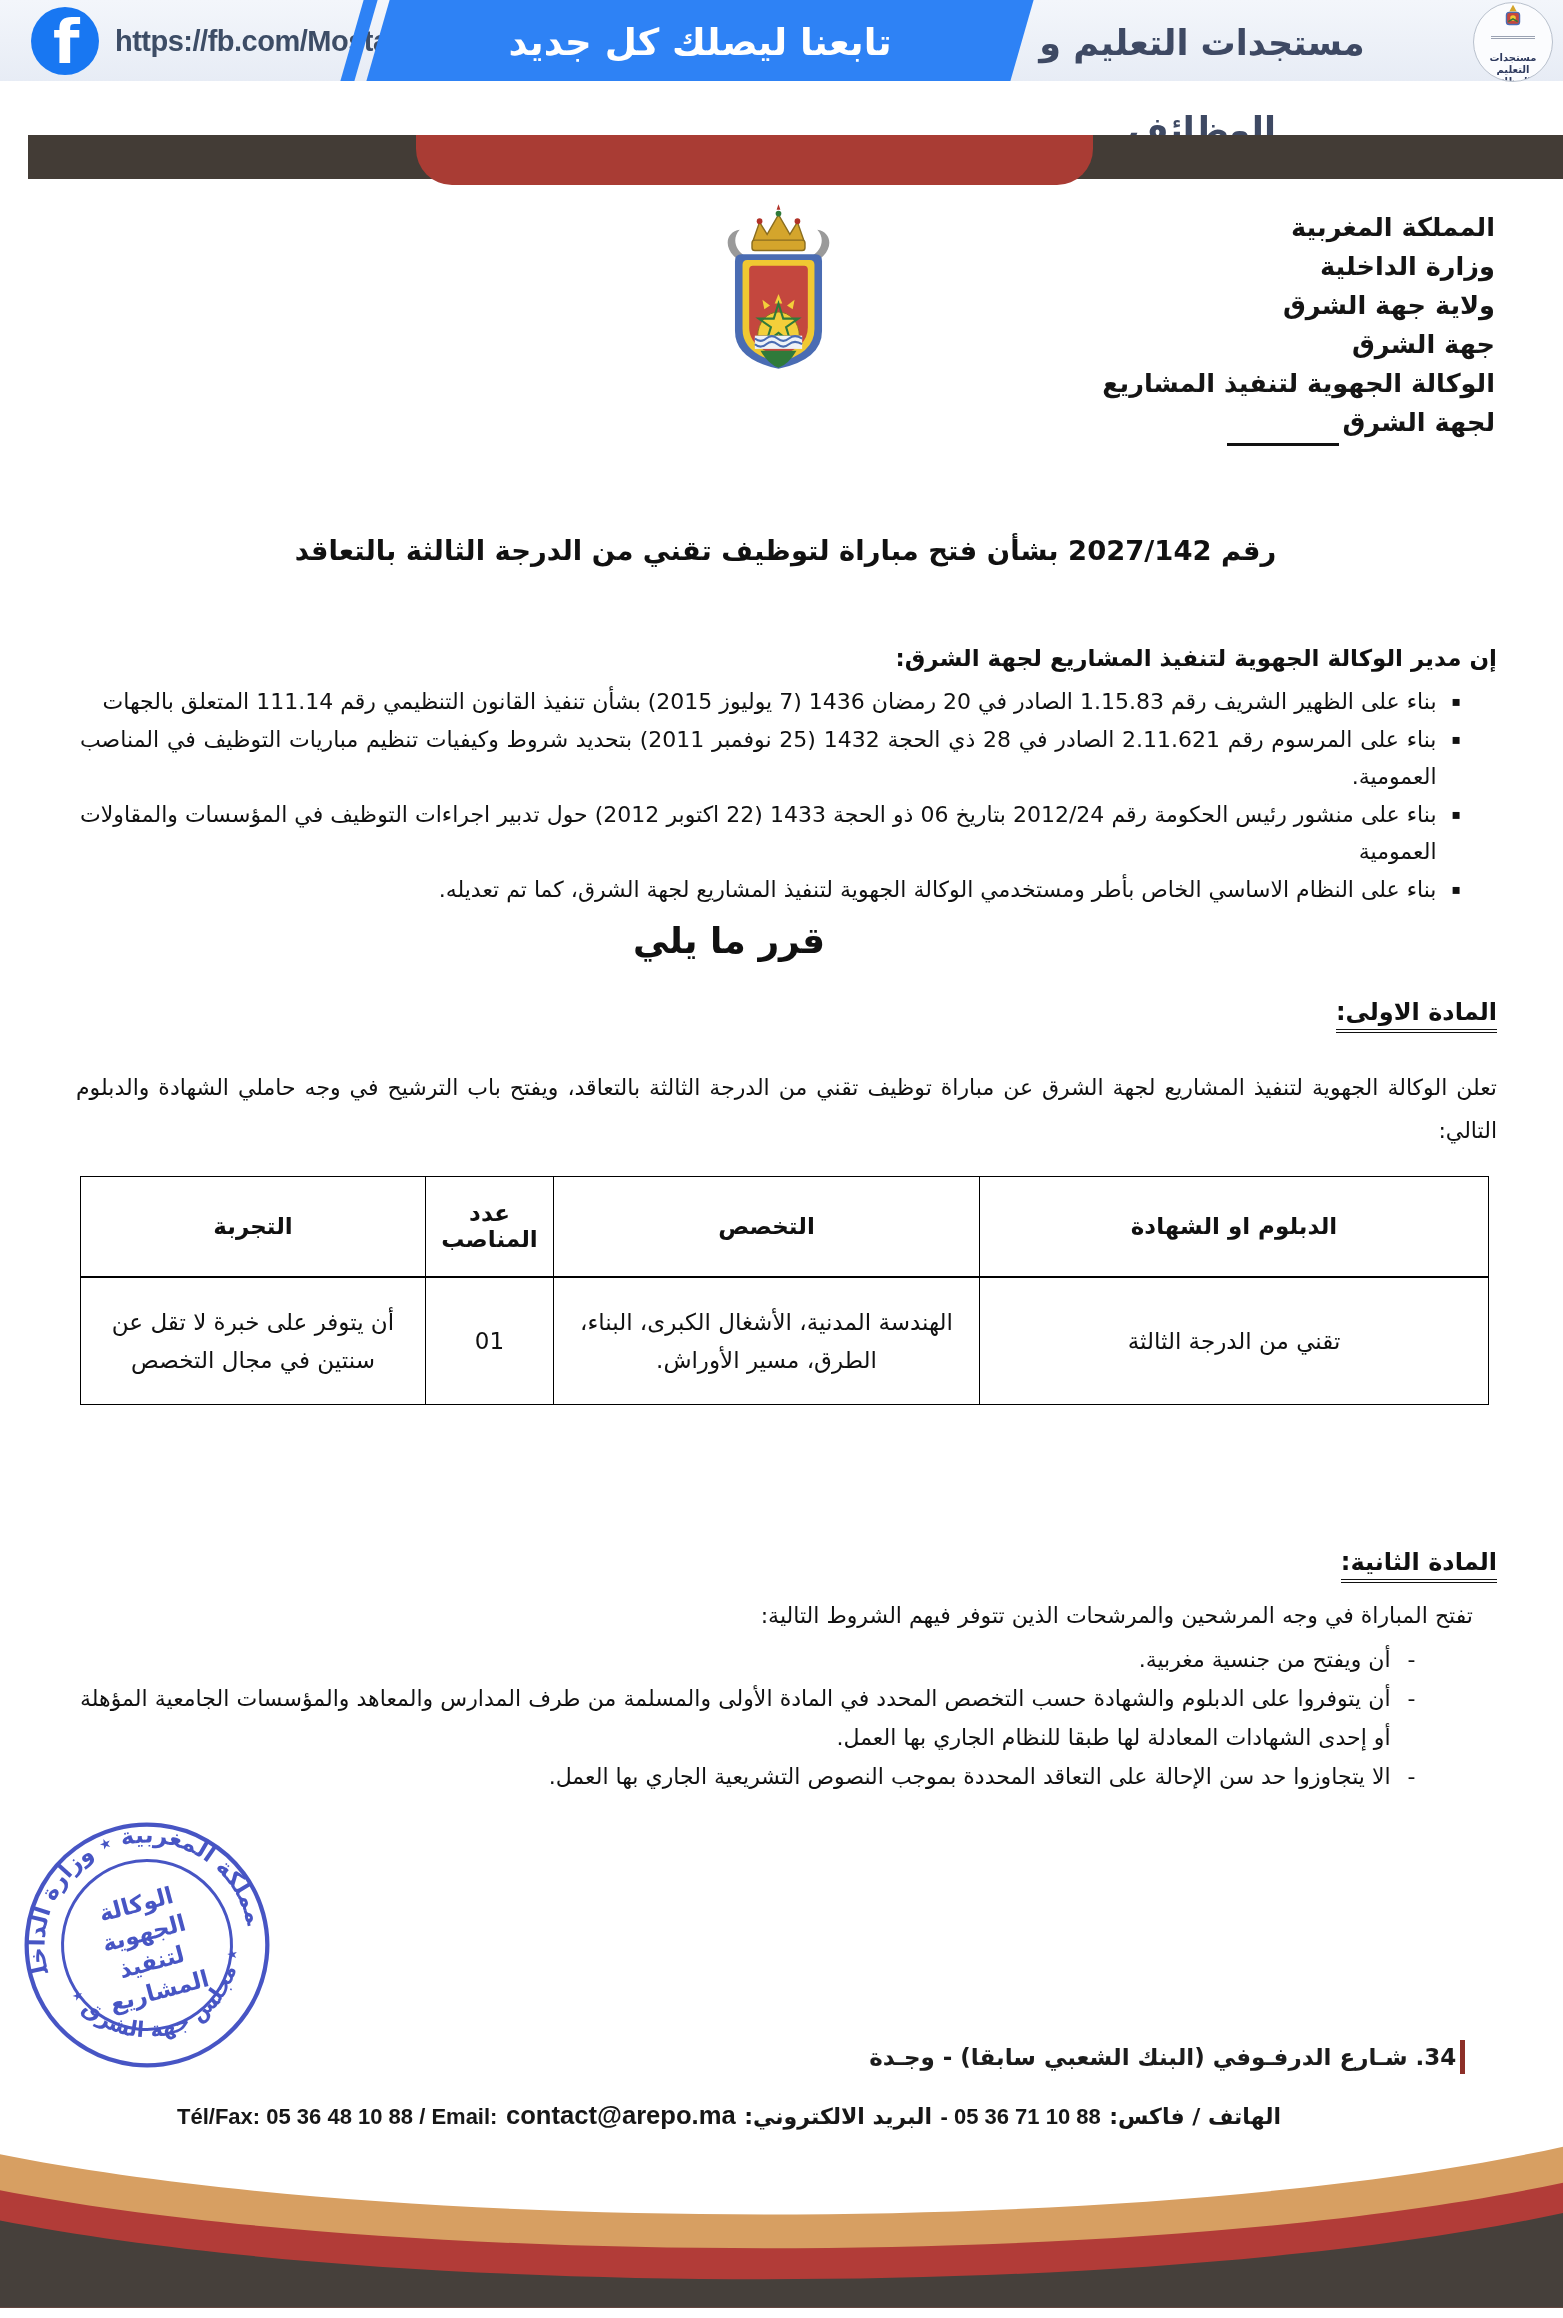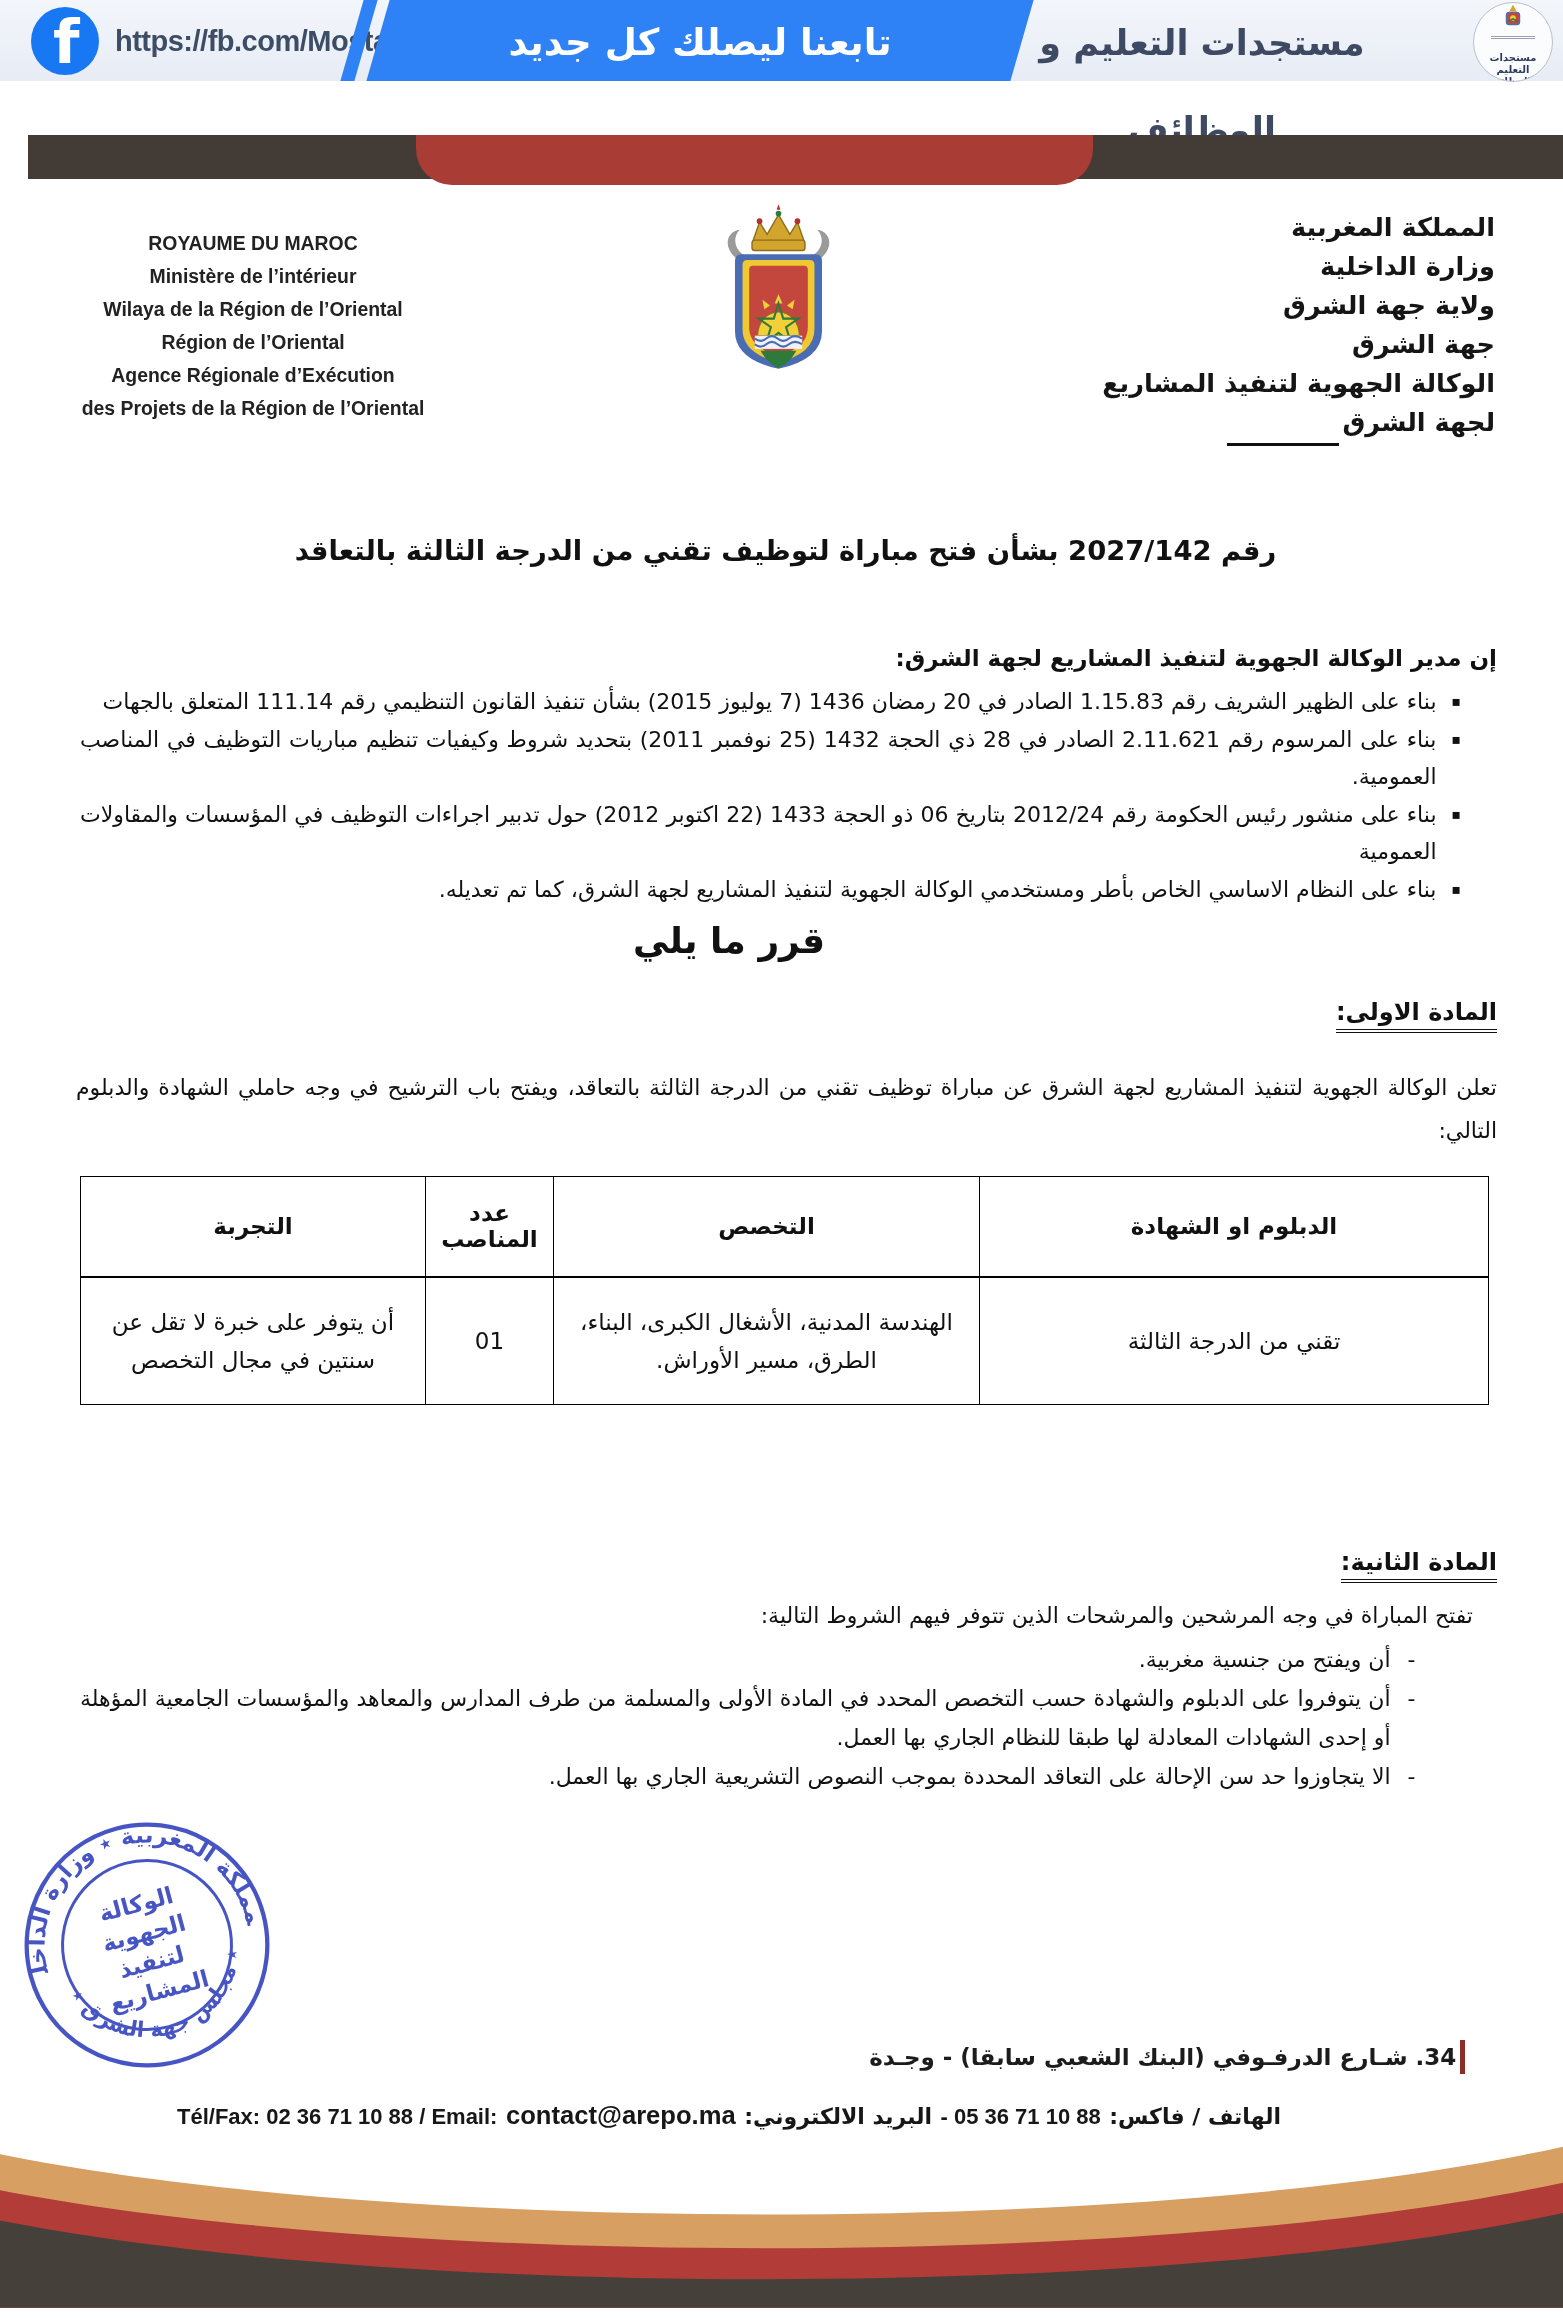--- a/index.html
+++ b/index.html
@@ -119,28 +119,20 @@
         <div class="logo-line" lang="ar">مستجدات التعليم</div>
         <div class="logo-line" lang="ar">والوظائف</div>
       </div>
     </div>
   </div>
 
   <div class="topbar">
     <div class="topbar-red"></div>
   </div>
 
-  <div class="hdr-fr">
-    <div>ROYAUME DU MAROC</div>
-    <div>Ministère de l’intérieur</div>
-    <div>Wilaya de la Région de l’Oriental</div>
-    <div>Région de l’Oriental</div>
-    <div>Agence Régionale d’Exécution</div>
-    <div>des Projets de la Région de l’Oriental</div>
-  </div>
 
   <svg class="emblem" viewBox="0 0 130 212">
 
     <path d="M20,58 C6,46 10,30 24,28 C15,38 20,50 30,56 Z" fill="#9a9a9a"></path>
     <path d="M110,58 C124,46 120,30 106,28 C115,38 110,50 100,56 Z" fill="#9a9a9a"></path>
 
     <polygon points="38,40 45,20 53,33 65,12 77,33 85,20 92,40" fill="#d4a52c" stroke="#8a6d1f" stroke-width="1.5"></polygon>
     <rect x="37" y="39" width="56" height="11" rx="3" fill="#d4a52c" stroke="#8a6d1f" stroke-width="1.5"></rect>
     <circle cx="45" cy="19" r="3" fill="#b03228"></circle>
     <circle cx="85" cy="19" r="3" fill="#b03228"></circle>
@@ -275,21 +267,21 @@
       </g>
     </g>
   </svg>
 
   <div class="addr-ar" lang="ar">
     <span class="redbar"></span>
     <span>34. شـارع الدرفـوفي (البنك الشعبي سابقا) - وجـدة</span>
   </div>
 
   <div class="contact-line">
-    <span class="c-fr">Tél/Fax: 02 36 71 10  88 / Email:</span>
+    <span class="c-fr">Tél/Fax: 05 36 48 10  88 / Email:</span>
     <span class="c-email">contact@arepo.ma</span>
     <span class="c-ar" lang="ar">البريد الالكتروني:</span>
     <span class="c-num">- 05 36 71 10 88</span>
     <span class="c-ar" lang="ar">الهاتف / فاكس:</span>
   </div>
 
   <svg class="wave" viewBox="0 0 1652 188" preserveAspectRatio="none">
     <path d="M0,14 C430,100 1230,100 1652,6 L1652,176 L0,176 Z" style="fill:var(--wave_tan,#d79f62)"></path>
     <path d="M0,52 C430,135 1230,135 1652,44 L1652,176 L0,176 Z" style="fill:var(--wave_red,#b23c38)"></path>
     <path d="M0,84 C430,168 1230,168 1652,76 L1652,176 L0,176 Z" style="fill:var(--wave_dark,#46403b)"></path>

